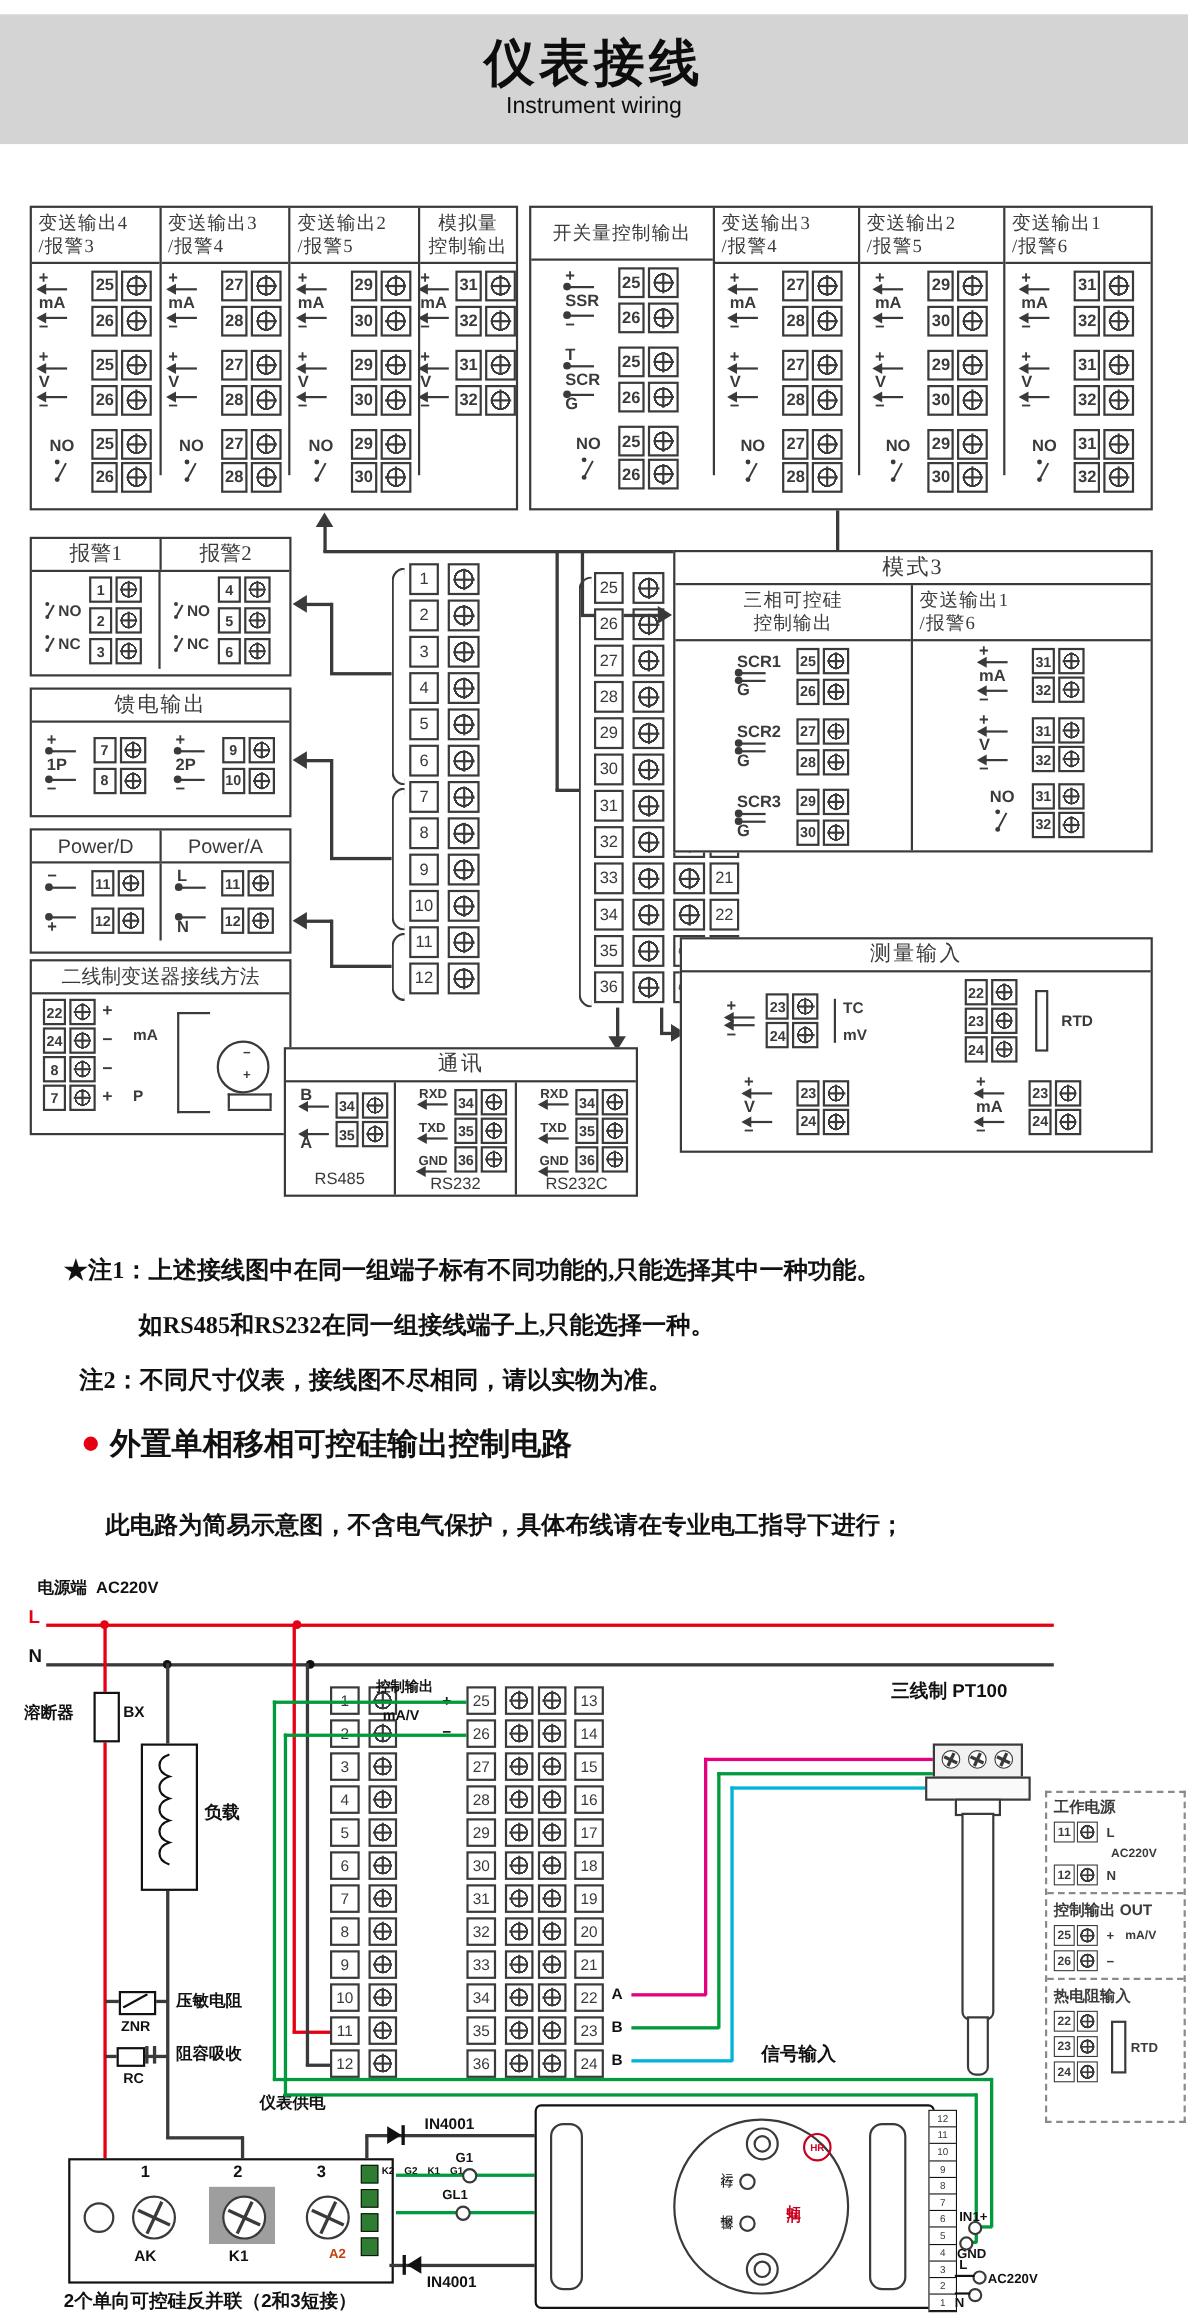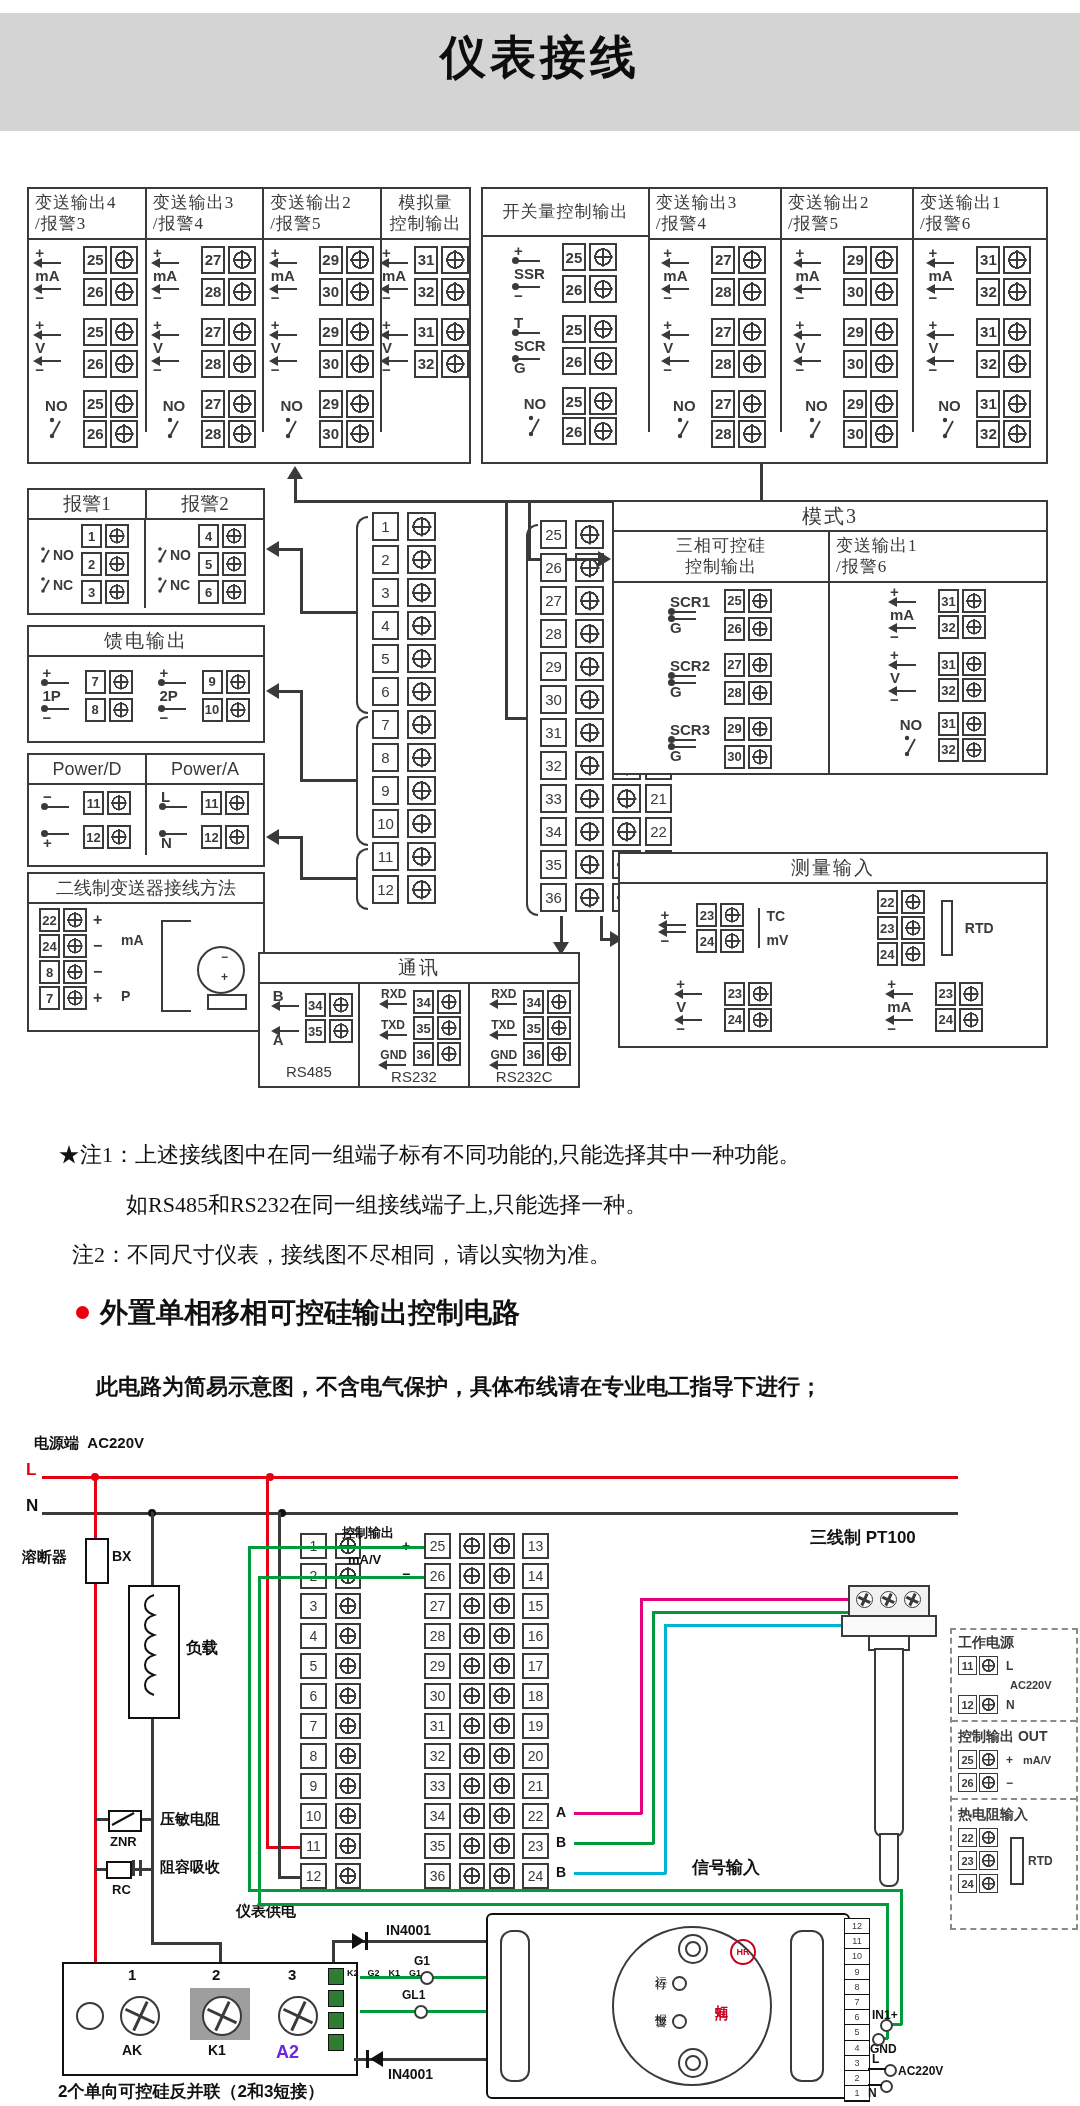--- a/index.html
+++ b/index.html
@@ -75,30 +75,31 @@
   .mts{width:19px;height:19px;border:1.5px solid #3a3a3a;margin-left:2px;box-sizing:border-box;background:
       linear-gradient(#3a3a3a,#3a3a3a) 50% 50%/1.5px 76% no-repeat,
       linear-gradient(#3a3a3a,#3a3a3a) 50% 50%/76% 1.5px no-repeat,
       radial-gradient(circle closest-side,transparent 52%,#3a3a3a 56% 74%,transparent 78%)}
   .panel{position:absolute;border:2px dashed #8a8a8a;background:#fff;box-sizing:border-box;font-family:"Liberation Sans",sans-serif}
   .psep{border-top:2px dashed #8a8a8a;margin:6px 0}
   .ptitle{font-size:14px;font-weight:bold;margin:4px 0 4px 6px}
   
   .acol{position:relative;padding-left:46px;display:flex;flex-direction:column;gap:4px}
   .alab{position:absolute;left:4px;display:flex;align-items:center;gap:2px;font-size:14px;font-weight:bold;font-family:"Liberation Sans",sans-serif}
-  .notes{position:absolute;font-family:"Liberation Serif",serif;font-weight:normal;color:#111}
+  .notes{position:absolute;font-family:"Liberation Serif",serif;font-weight:bold;color:#111}
   .rtdbar{display:inline-block;width:12px;height:56px;border:2px solid #3a3a3a;margin:0 6px 0 10px;box-sizing:border-box}
 </style>
 </head>
 <body>
 
 <div id="root">
 
   <div id="hdr">
     <div class="t">仪表接线</div>
+    <div class="s">Instrument wiring</div>
   </div>
 
   <div class="box" style="left:27px;top:187px;width:444px;height:277px">
     <div class="cols">
       <div class="col" style="width:119px">
         <div class="chead"><span>变送输出4</span><br><span>/报警3</span></div>
         <div class="sig">
             <div class="sgl">
               <span class="sp">
                 <b>+</b>
@@ -1473,21 +1474,21 @@
   <div class="btl" style="left:128px;top:1966px;font-size:15px;color:#111">1</div>
   <div class="btl" style="left:212px;top:1966px;font-size:15px;color:#111">2</div>
   <div class="btl" style="left:288px;top:1966px;font-size:15px;color:#111">3</div>
   <span class="ring" style="left:76px;top:2002px;width:24px;height:24px"></span>
   <div style="position:absolute;left:190px;top:1988px;width:60px;height:52px;background:#9e9e9e"></div>
   <span class="bigscrew" style="left:120px;top:1996px;width:36px;height:36px"></span>
   <span class="bigscrew" style="left:202px;top:1996px;width:36px;height:36px"></span>
   <span class="bigscrew" style="left:278px;top:1996px;width:36px;height:36px"></span>
   <div class="btl" style="left:122px;top:2042px;font-size:14px;color:#111">AK</div>
   <div class="btl" style="left:208px;top:2042px;font-size:14px;color:#111">K1</div>
-  <div class="btl" style="left:276px;top:2042px;font-size:18px;color:#6d28d9">A2</div>
+  <div class="btl" style="left:299px;top:2042px;font-size:12px;color:#c2410c">A2</div>
   <div style="position:absolute;left:328px;top:1968px;display:flex;flex-direction:column;gap:5px">
     <span style="width:14px;height:15px;background:#2e7d32;border:1.5px solid #111"></span>
     <span style="width:14px;height:15px;background:#2e7d32;border:1.5px solid #111"></span>
     <span style="width:14px;height:15px;background:#2e7d32;border:1.5px solid #111"></span>
     <span style="width:14px;height:15px;background:#2e7d32;border:1.5px solid #111"></span>
   </div>
   <div style="position:absolute;left:347px;top:1968px;display:flex;flex-direction:row;gap:9px;font-size:9px;font-weight:bold;color:#111;font-family:'Liberation Sans',sans-serif">
       <span>K2</span>
       <span>G2</span>
       <span>K1</span>

